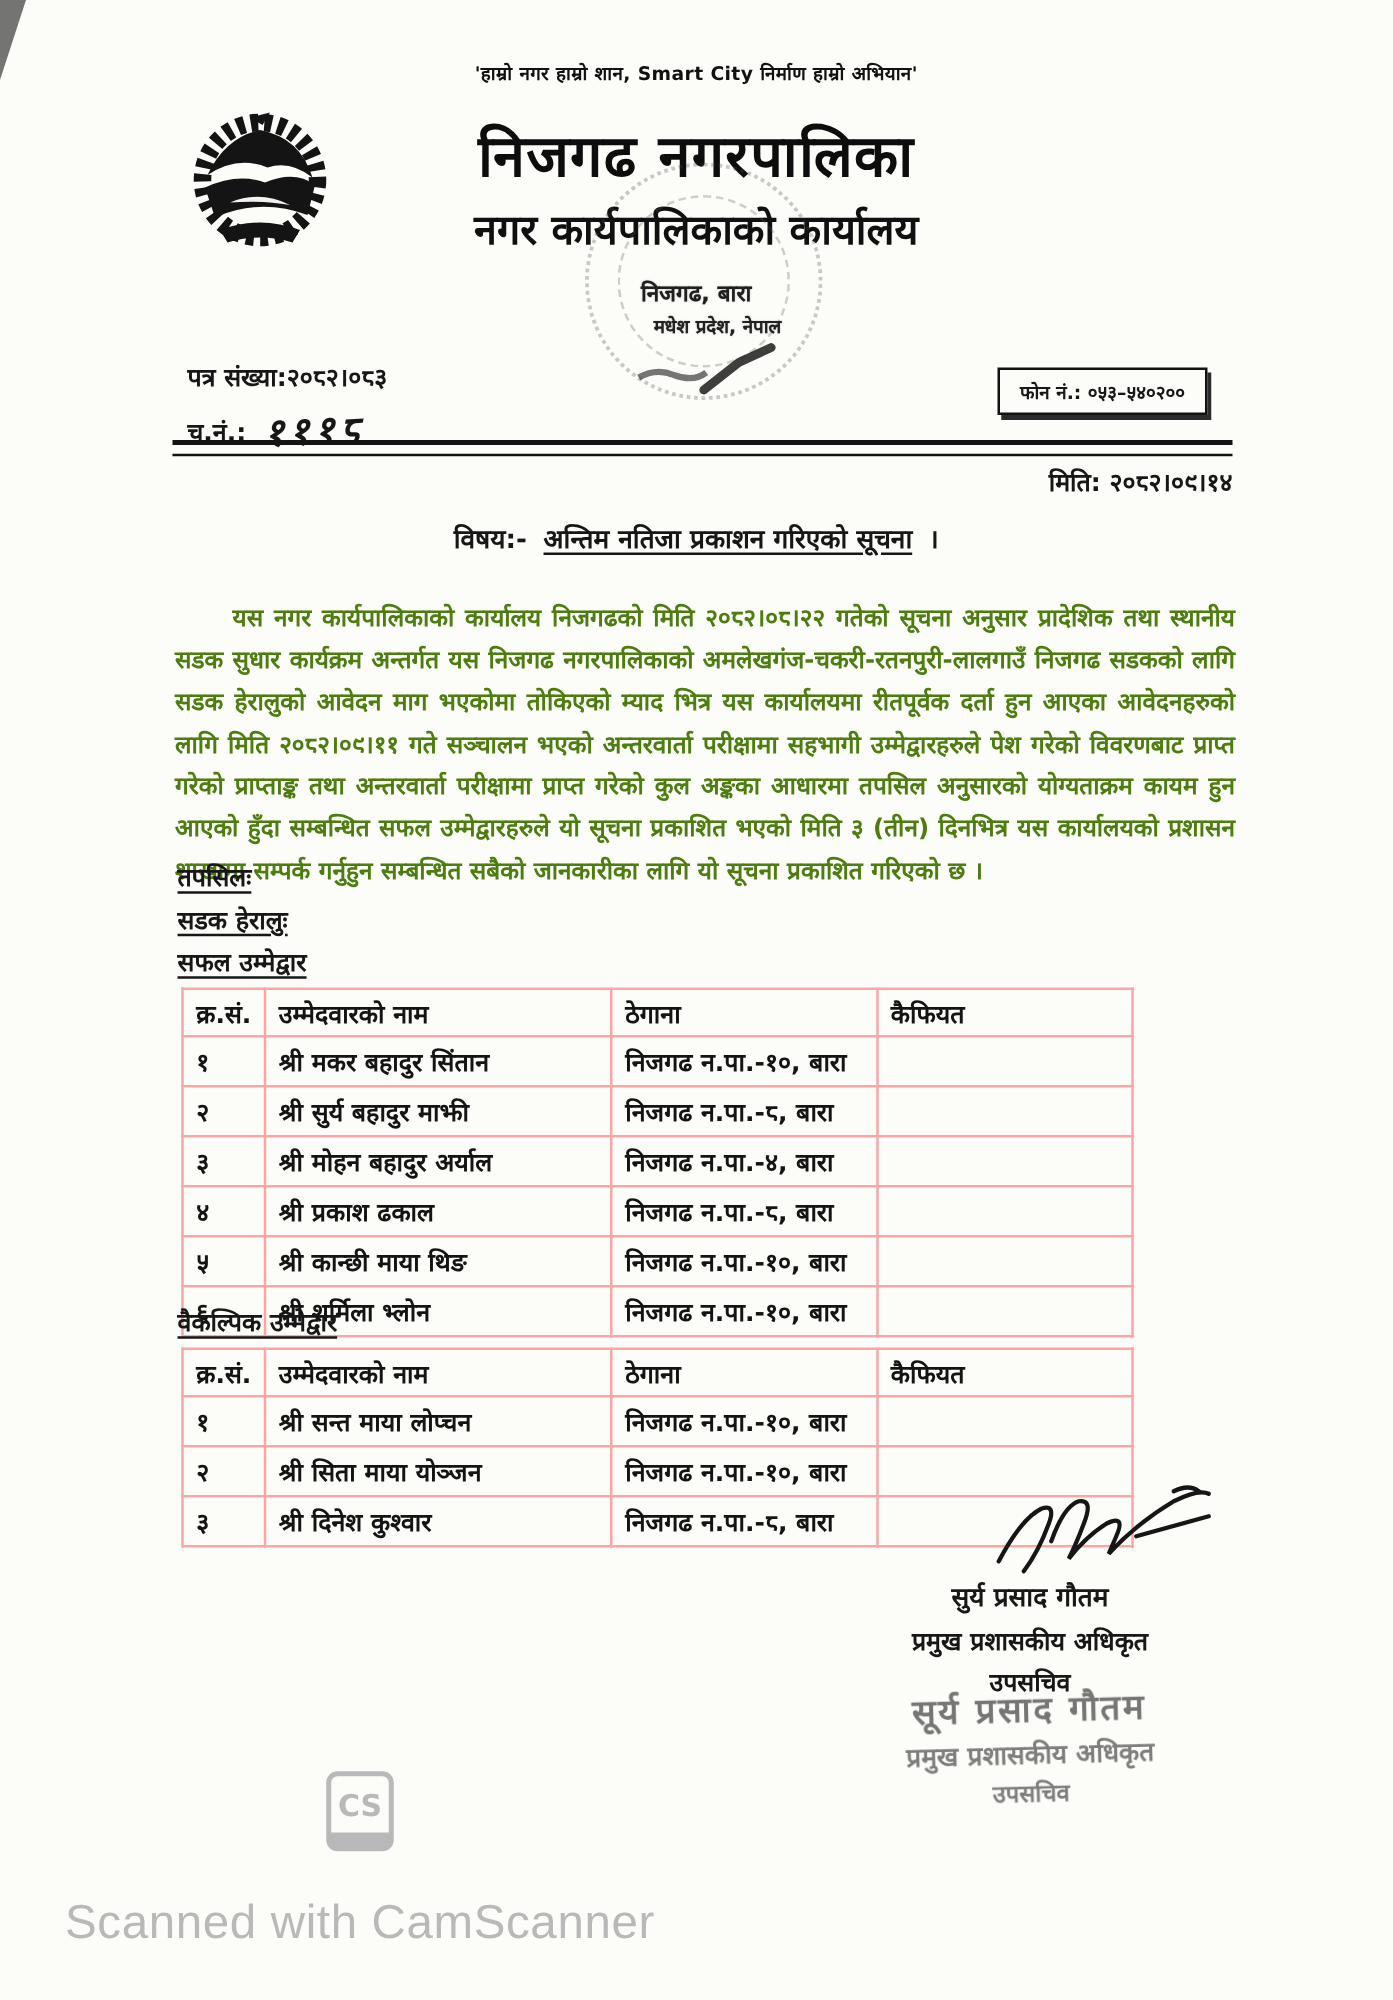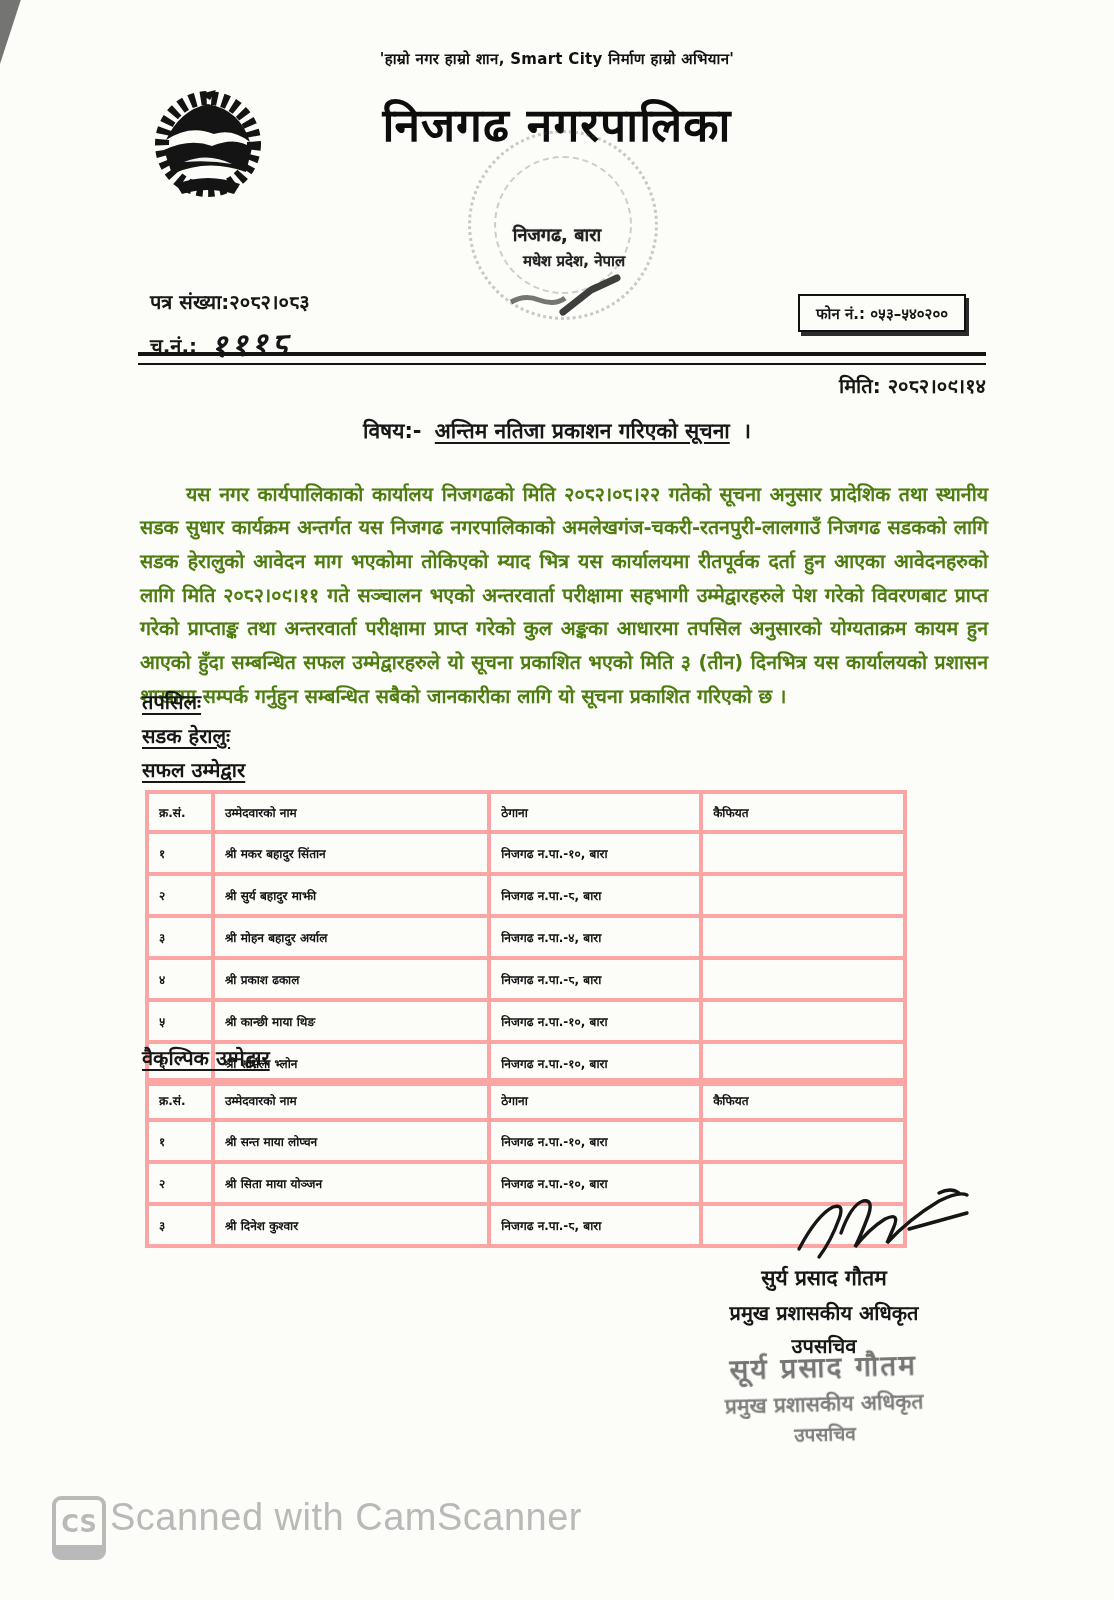--- a/index.html
+++ b/index.html
@@ -34,36 +34,36 @@
   .body-par{position:absolute;left:140px;right:126px;top:458px;font-size:19.5px;line-height:1.73;text-align:justify;text-indent:46px;font-weight:600;color:#4d7c0f;}
   .h-u{font-size:20px;font-weight:700;text-decoration:underline;text-underline-offset:4px;text-decoration-thickness:2px;position:absolute;left:142px;text-align:right;}
   .h-tapasil{top:688px;}
   .h-heralu{top:722px;}
   .h-safal{top:756px;}
   .h-alt{top:1044px;}
   
   table.cand{position:absolute;left:145px;border-collapse:collapse;width:762px;background:transparent;}
   .t1{top:790px;}
   .t2{top:1078px;}
-  table.cand th,table.cand td{border:4px solid #fca5a5;padding:4px 10px;font-size:12px;text-align:left;vertical-align:middle;color:#141414;}
+  table.cand th,table.cand td{border:2px solid #fca5a5;padding:4px 10px;font-size:20px;text-align:left;vertical-align:middle;color:#141414;}
   table.cand th{font-weight:700;height:28px;}
   table.cand td{font-weight:700;height:30px;}
   col.c-sn{width:66px;}col.c-name{width:278px;}col.c-addr{width:213px;}col.c-rem{width:205px;}
   
   .sig-block{position:absolute;right:110px;top:1185px;width:360px;text-align:center;}
   .sig-stroke{margin-left:120px;}
   .sig-name{font-size:21px;font-weight:700;margin-top:-6px;}
   .sig-title{font-size:20px;font-weight:700;margin-top:8px;}
   .sig-sub{font-size:20px;font-weight:700;margin-top:6px;}
   .stamp-txt{transform:rotate(-1.5deg);margin-top:-12px;color:#5f5f5f;filter:blur(.4px);}
   .stamp-name{font-size:28px;font-weight:700;letter-spacing:2px;opacity:.85;}
   .stamp-title{font-size:21px;font-weight:700;opacity:.8;margin-top:4px;}
   .stamp-sub{font-size:19px;font-weight:700;opacity:.8;margin-top:4px;}
   
-  .footer{position:absolute;left:52px;bottom:40px;display:flex;align-items:flex-start;gap:4px;color:#b9b9b9;}
+  .footer{position:absolute;left:52px;bottom:40px;display:flex;align-items:center;gap:36px;color:#b9b9b9;flex-direction:column;}
   .cs-badge{position:relative;width:46px;height:56px;border:4px solid #b9b9b9;border-radius:9px;display:flex;align-items:center;justify-content:center;}
   .cs-badge .cs-txt{font-size:24px;font-weight:700;letter-spacing:0;margin-top:-8px;}
   .cs-badge .cs-bar{position:absolute;left:-2px;right:-2px;bottom:-2px;height:13px;background:#b9b9b9;border-radius:0 0 6px 6px;}
   .footer .scan-text{font-size:38px;font-weight:400;font-family:"Liberation Sans","DejaVu Sans",sans-serif;letter-spacing:.5px;}
 </style>
 </head>
 <body>
 
 <div class="page">
 
@@ -78,20 +78,21 @@
         <path d="M16 52 Q30 22 58 16 Q90 22 100 54 Q82 40 64 46 Q40 36 16 52 Z"></path>
         <path d="M14 62 Q40 50 62 58 Q86 48 102 60 L96 84 Q58 70 22 86 Z"></path>
         <path d="M26 96 Q58 84 90 96 L84 106 Q58 98 32 106 Z"></path>
         <path d="M50 6 L66 2 L60 12 Z"></path>
       </g>
       <path d="M34 74 Q58 64 82 76 Q60 72 34 74 Z" fill="#f2f2ee"></path>
     </svg>
   </div>
 
   <div class="org-name">निजगढ नगरपालिका</div>
+  <div class="office-name">नगर कार्यपालिकाको कार्यालय</div>
 
   <div class="stamp-overlay">
     <div class="c1"></div>
       <div class="c2"></div>
   </div>
 
   <div class="addr1">निजगढ, बारा</div>
   <div class="addr2">मधेश प्रदेश, नेपाल</div>
 
   <div class="scribble">

